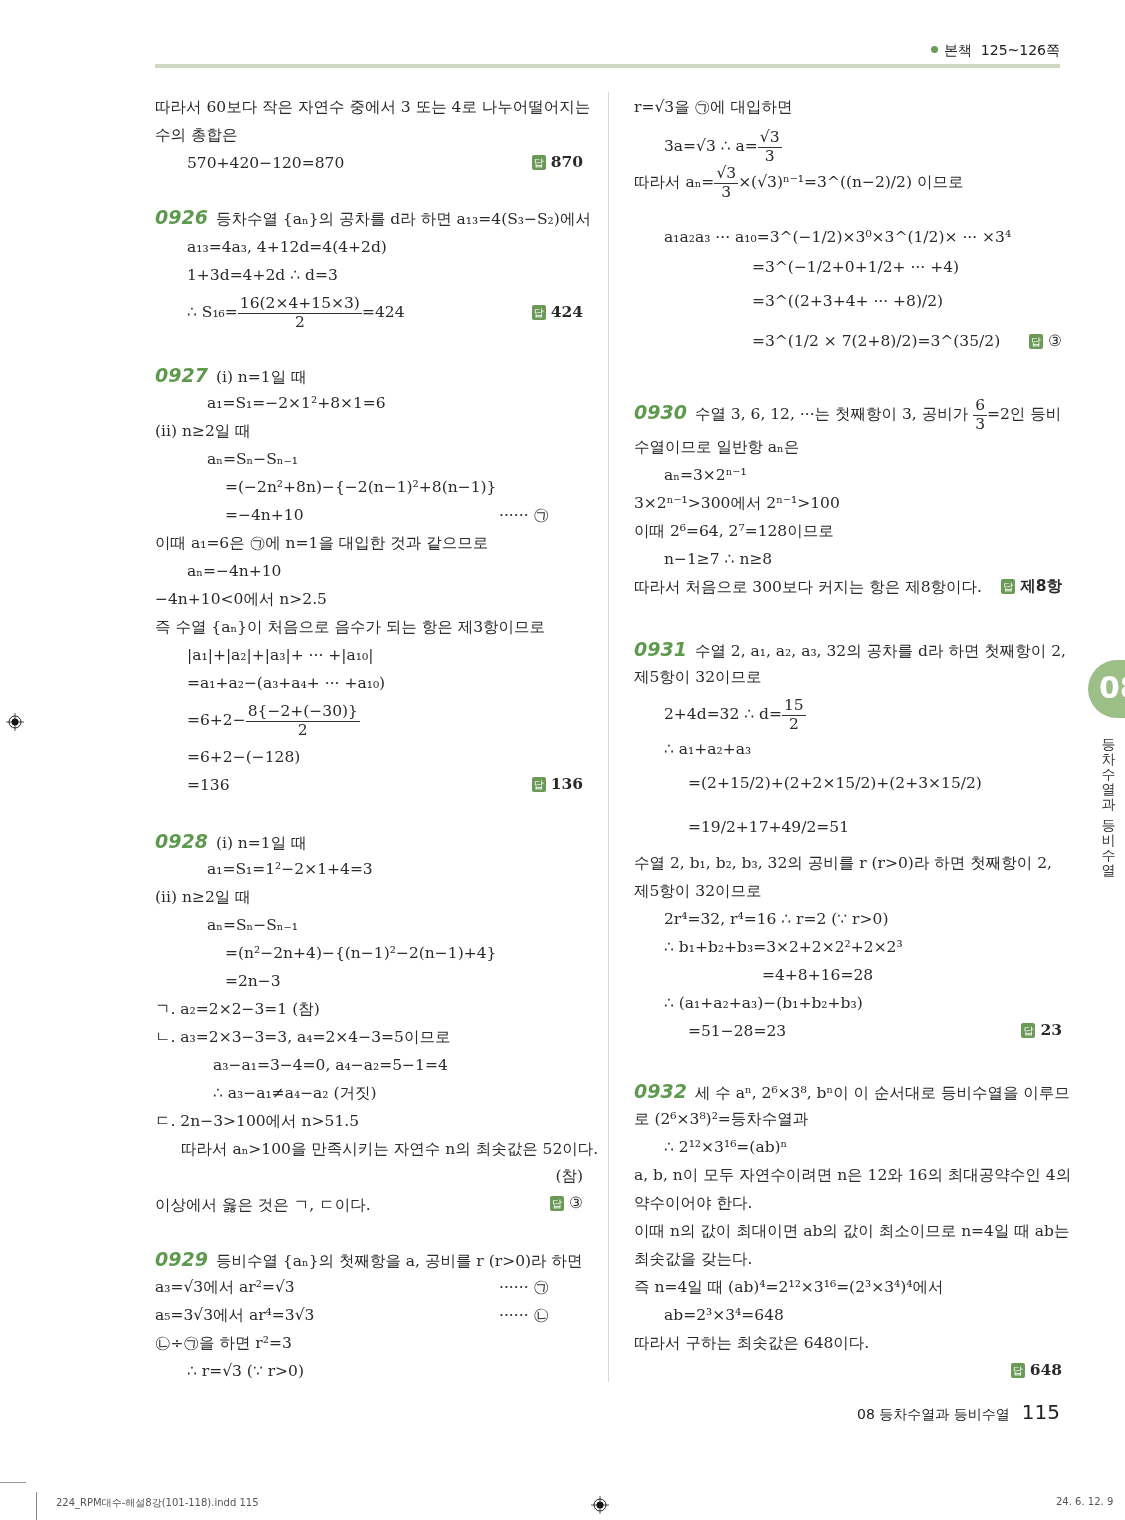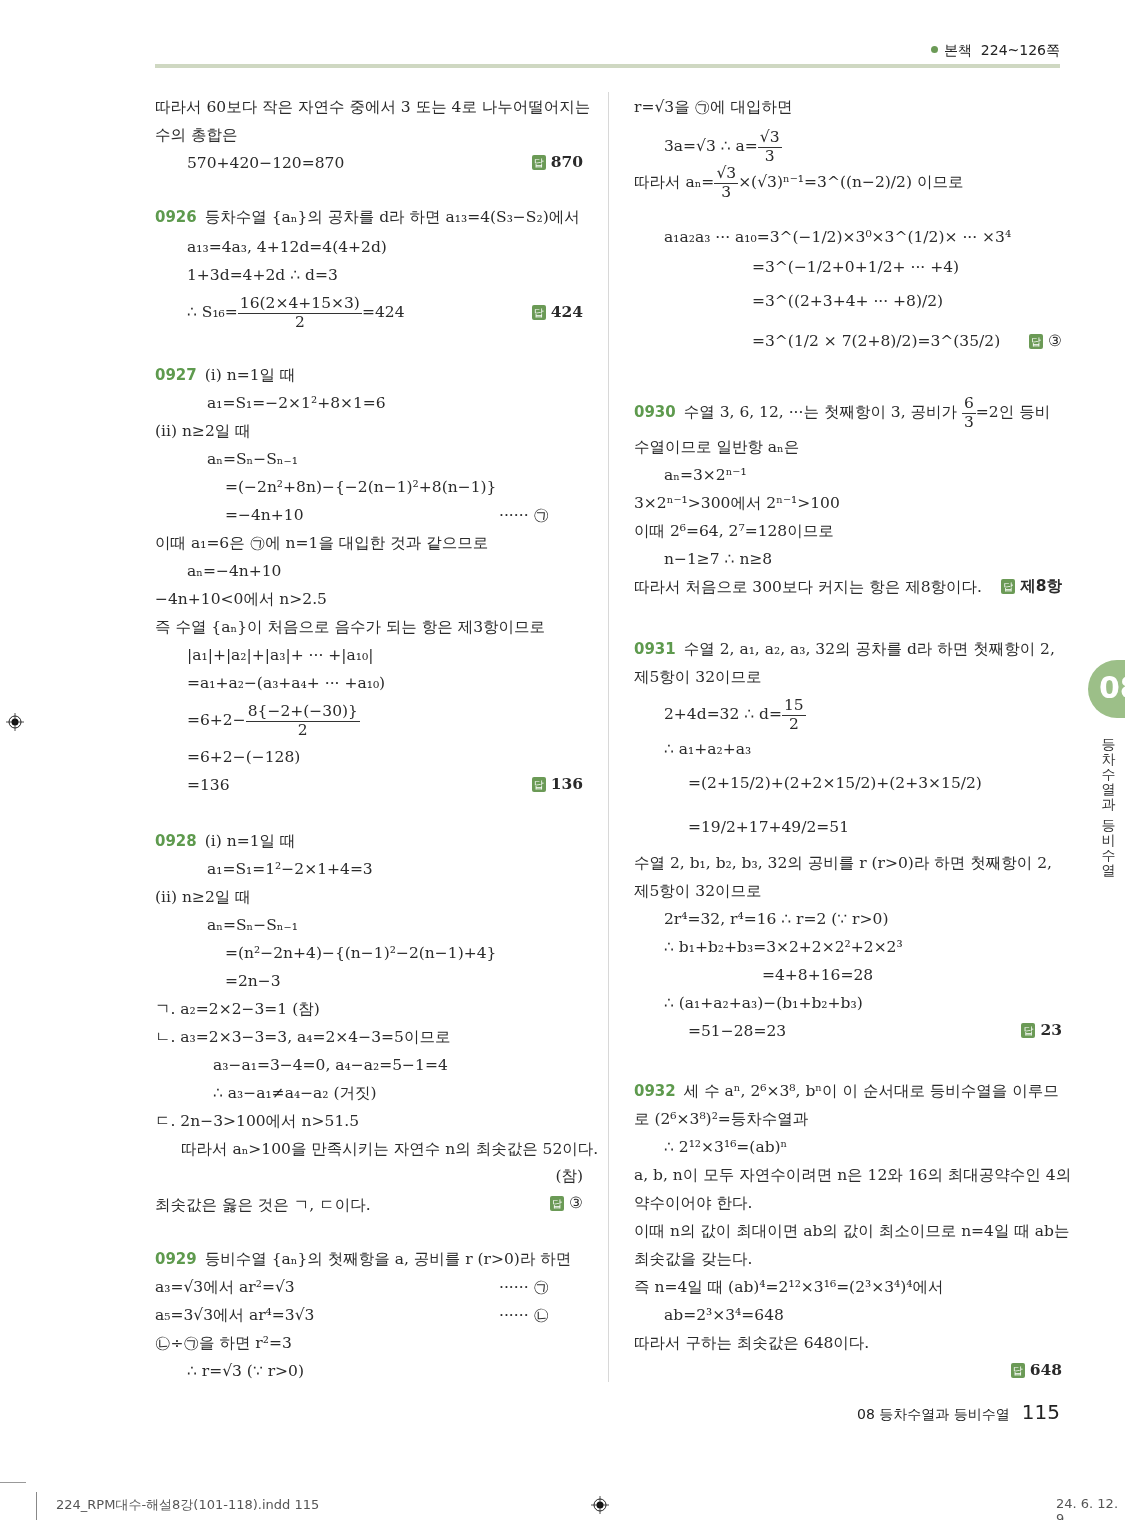--- a/index.html
+++ b/index.html
@@ -7,44 +7,44 @@
        font-family:"DejaVu Serif","Liberation Serif",serif;color:#2a2a2a;font-size:15.5px;}
   .hdr{position:absolute;left:0;top:0;width:1125px;height:70px;}
   .hdr-line{position:absolute;left:155px;top:64px;width:905px;height:4px;background:#cfd8c2;}
   .hdr-ref{position:absolute;right:65px;top:42px;font-family:"DejaVu Sans","Liberation Sans",sans-serif;font-size:14px;color:#222;}
   .hdr-dot{display:inline-block;width:7px;height:7px;border-radius:50%;background:#6b9a56;margin-right:6px;vertical-align:middle;position:relative;top:-2px;}
   .col{position:absolute;top:90px;}
   .col-left{left:155px;width:428px;}
   .col-right{left:634px;width:428px;}
   .divider{position:absolute;left:608px;top:92px;width:1px;height:1290px;background:#d8d8d8;}
   .ln{position:absolute;white-space:nowrap;line-height:22px;}
-  .pnum{font-family:"DejaVu Sans","Liberation Sans",sans-serif;font-weight:bold;font-size:15px;color:#5e9a4e;margin-right:8px;}
+  .pnum{font-family:"DejaVu Sans","Liberation Sans",sans-serif;font-weight:bold;font-size:19px;color:#5e9a4e;margin-right:8px;font-style:italic;}
   .ans{position:absolute;right:0;white-space:nowrap;font-weight:bold;}
   .ansbadge{display:inline-block;width:14px;height:15px;background:#6b9a56;color:#fff;font-size:10px;
             text-align:center;line-height:15px;border-radius:2px;margin-right:5px;vertical-align:1px;
             font-family:"DejaVu Sans","Liberation Sans",sans-serif;font-weight:normal;}
   .frac{display:inline-block;vertical-align:middle;text-align:center;line-height:1.1;}
   .frac .n{display:block;border-bottom:1px solid #333;padding:0 2px;}
   .frac .d{display:block;}
   .side-tab{position:absolute;left:1088px;top:660px;width:60px;height:58px;border-radius:30px 0 0 30px;background:#9cbf88;}
   .side-num{position:absolute;left:1099px;top:670px;font-family:"DejaVu Sans","Liberation Sans",sans-serif;font-size:30px;color:#fff;font-weight:bold;}
   .side-text{position:absolute;left:1100px;top:728px;writing-mode:vertical-rl;font-family:"DejaVu Sans","Liberation Sans",sans-serif;font-size:14px;color:#333;letter-spacing:1px;}
   .footer-chap{position:absolute;right:65px;top:1400px;font-family:"DejaVu Sans","Liberation Sans",sans-serif;font-size:14px;color:#222;}
   .footer-chap .pg{font-size:20px;margin-left:12px;}
-  .slug{position:absolute;top:1496px;font-family:"DejaVu Sans","Liberation Sans",sans-serif;font-size:13px;color:#555;}
+  .slug{position:absolute;top:1496px;font-family:"DejaVu Sans","Liberation Sans",sans-serif;font-size:10px;color:#555;}
   .slug-line{position:absolute;left:0;top:1482px;width:26px;height:1px;background:#999;}
   .slug-vline{position:absolute;left:36px;top:1492px;width:1px;height:28px;background:#888;}
   .reg{position:absolute;width:18px;height:18px;}
 </style>
 </head>
 <body>
 
 <div class="hdr">
   <div class="hdr-ref">
-    <span class="hdr-dot"></span><span>본책</span>&nbsp;&nbsp;<span>224~126쪽</span>
+    <span class="hdr-dot"></span><span>본책</span>&nbsp;&nbsp;<span>125~126쪽</span>
   </div>
   <div class="hdr-line"></div>
 </div>
 
 <div class="divider"></div>
 
 <div class="col col-left">
   <div class="ln" style="top:6px">따라서 60보다 작은 자연수 중에서 3 또는 4로 나누어떨어지는</div>
   <div class="ln" style="top:34px">수의 총합은</div>
   <div class="ln" style="top:62px;left:32px">570+420−120=870</div>
@@ -80,21 +80,21 @@
   <div class="ln" style="top:824px;left:52px">aₙ=Sₙ−Sₙ₋₁</div>
   <div class="ln" style="top:852px;left:70px">=(n²−2n+4)−{(n−1)²−2(n−1)+4}</div>
   <div class="ln" style="top:880px;left:70px">=2n−3</div>
   <div class="ln" style="top:908px">ㄱ. a₂=2×2−3=1 (참)</div>
   <div class="ln" style="top:936px">ㄴ. a₃=2×3−3=3, a₄=2×4−3=5이므로</div>
   <div class="ln" style="top:964px;left:58px">a₃−a₁=3−4=0, a₄−a₂=5−1=4</div>
   <div class="ln" style="top:992px;left:58px">∴ a₃−a₁≠a₄−a₂ (거짓)</div>
   <div class="ln" style="top:1020px">ㄷ. 2n−3&gt;100에서       n&gt;51.5</div>
   <div class="ln" style="top:1048px;left:26px">따라서 aₙ&gt;100을 만족시키는 자연수 n의 최솟값은 52이다.</div>
   <div class="ans" style="top:1076px;font-weight:normal">(참)</div>
-  <div class="ln" style="top:1104px">최솟값은 옳은 것은 ㄱ, ㄷ이다.</div>
+  <div class="ln" style="top:1104px">이상에서 옳은 것은 ㄱ, ㄷ이다.</div>
   <div class="ans" style="top:1104px;font-weight:normal"><span class="ansbadge">답</span><span>③</span></div>
 
   <div class="ln" style="top:1158px"><span class="pnum">0929</span><span>등비수열 {aₙ}의 첫째항을 a, 공비를 r (r&gt;0)라 하면</span></div>
   <div class="ln" style="top:1186px">a₃=√3에서       ar²=√3</div>
   <div class="ln" style="top:1186px;left:344px">······ ㉠</div>
   <div class="ln" style="top:1214px">a₅=3√3에서       ar⁴=3√3</div>
   <div class="ln" style="top:1214px;left:344px">······ ㉡</div>
   <div class="ln" style="top:1242px">㉡÷㉠을 하면       r²=3</div>
   <div class="ln" style="top:1270px;left:32px">∴ r=√3 (∵ r&gt;0)</div>
 </div>

